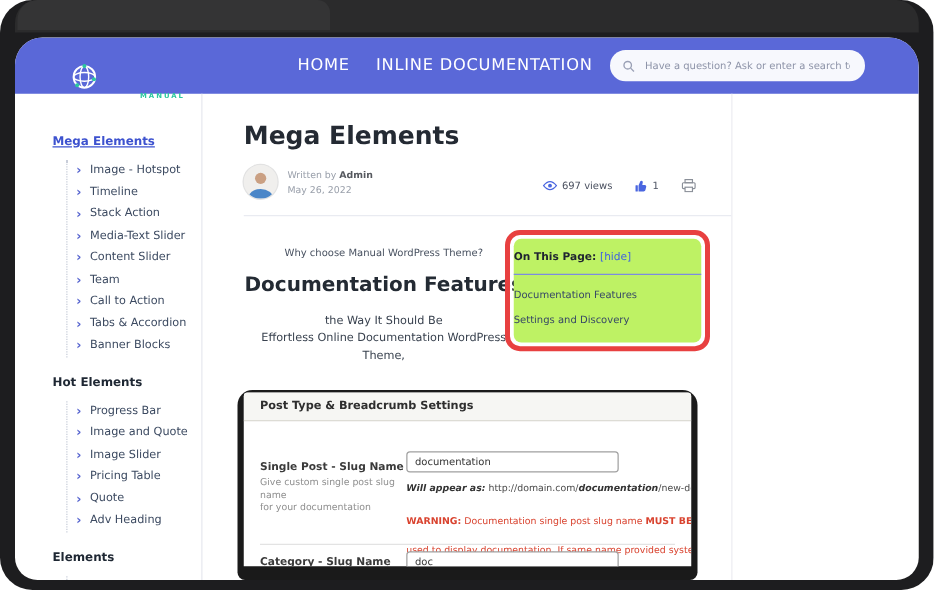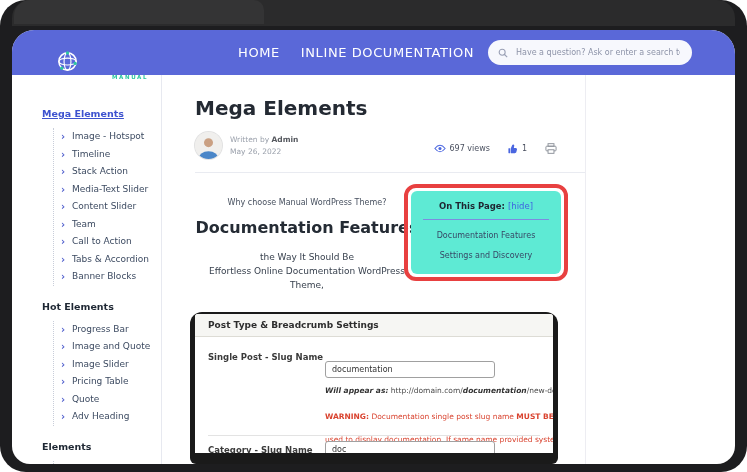--- a/index.html
+++ b/index.html
@@ -51,21 +51,21 @@
   .divider{position:absolute;left:183px;top:142px;width:390px;border-top:1px solid #e9ebf1;}
 
   .intro{position:absolute;left:183px;top:168px;width:224px;text-align:center;}
   .kicker{font-size:8px;color:#47505f;}
   .big-heading{font-size:16px;font-weight:bold;color:#242b34;margin-top:11px;}
   .intro-sub{font-size:9px;color:#39424f;line-height:14px;margin-top:13px;}
 
   
   .otp{position:absolute;left:392px;top:154px;width:164px;height:97px;border:4px solid #e84040;border-radius:12px;
        box-sizing:border-box;padding:3px;}
-  .otp-inner{background:#5eead4;border-radius:6px;height:100%;box-sizing:border-box;padding:10px 12px;text-align:center;}
+  .otp-inner{background:#bef264;border-radius:6px;height:100%;box-sizing:border-box;padding:10px 0;}
   .otp-title{font-size:8.5px;color:#1f2430;font-weight:bold;}
   .otp-title a{color:#3f63e0;font-weight:normal;cursor:pointer;text-decoration:none;}
   .otp-div{border-top:1px solid #7c8ce0;margin-top:8px;}
   .otp-link{font-size:8px;color:#374866;margin-top:11px;cursor:pointer;}
 
   
   .panel{position:absolute;left:178px;top:282px;width:368px;height:152px;background:#1a1a1a;
          border-radius:12px 12px 6px 6px;padding:2px 5px 0;box-sizing:border-box;}
   .panel-inner{background:#fff;height:139px;overflow:hidden;border-radius:3px 3px 0 0;}
   .p-head{height:22px;line-height:22px;background:#f6f6f3;border-bottom:1px solid #dddcd5;padding-left:13px;
@@ -220,21 +220,25 @@
         <div class="otp-div"></div>
         <div class="otp-link">Documentation Features</div>
         <div class="otp-link">Settings and Discovery</div>
       </div>
     </div>
 
     <div class="panel">
       <div class="panel-inner">
         <div class="p-head">Post Type &amp; Breadcrumb Settings</div>
         <div class="p-body">
-          <div class="f-label" style="top:15px">Single Post - Slug Name</div>
+          <div class="f-label" style="top:32px">Single Post - Slug Name</div>
+          <div class="f-desc" style="top:44px">
+            <div>Give custom single post slug name</div>
+            <div>for your documentation</div>
+          </div>
           <input class="f-input" style="top: 24px;" value="documentation">
           <div class="appear">
             <b>Will appear as:</b><span> http://domain.com/</span><b>documentation</b><span>/new-doc-post/</span>
           </div>
           <div class="warn">
             <div>
               <b>WARNING:</b><span> Documentation single post slug name </span><b>MUST BE</b>
             </div>
             <div>used to display documentation. If same name provided system will show 404 on th</div>
             <div>cases.</div>

